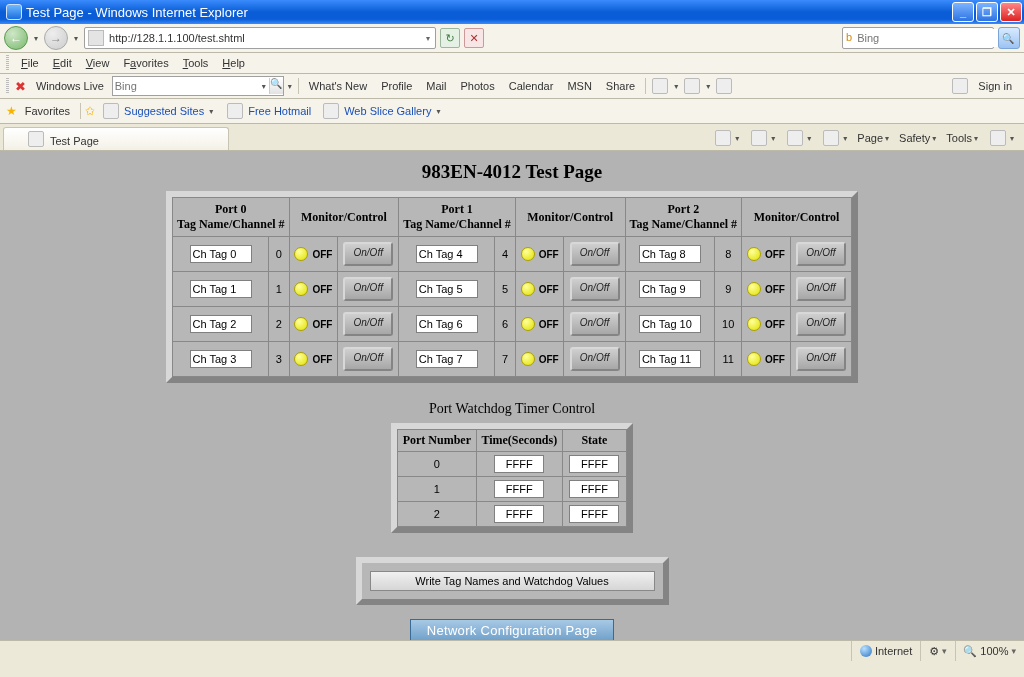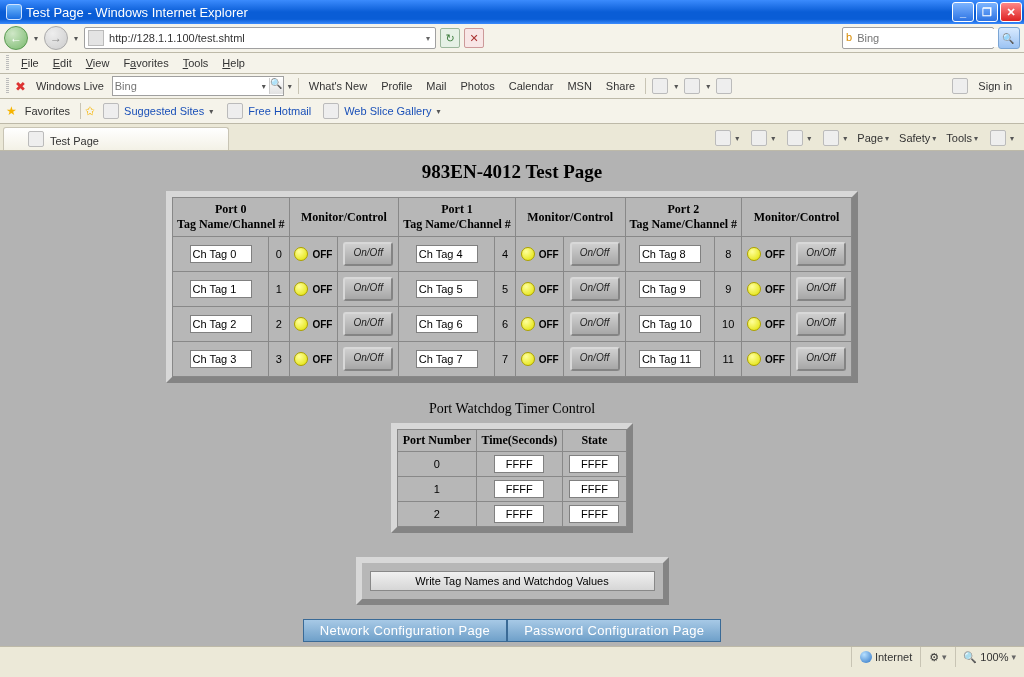--- a/index.html
+++ b/index.html
@@ -60,21 +60,21 @@
 .subtitle{text-align:center;font-family:"Times New Roman",serif;font-size:14px;margin:18px 0 6px 0;color:#000}
 .wdtbl{width:230px}
 .wdtbl th{font-family:"Times New Roman",serif;font-weight:bold;font-size:12px;border:1px solid #888;padding:3px 4px;background:#b7b7b7}
 .wdtbl td{border:1px solid #888;padding:3px 6px;text-align:center}
 .wdin{width:44px;height:14px;border:1px solid #808080;background:#fff;font-size:11px;text-align:center}
 .writebox{width:285px;padding:8px 8px}
 .writebtn{width:100%;height:20px;border:1px solid #888;background:linear-gradient(#f0f0f0,#d6d6d6);font-size:11px}
 .navlinks{display:flex;justify-content:center;margin-top:14px}
 .navlink{background:linear-gradient(#a7c9e6,#6fa0c9);border:1px solid #3a6a96;color:#fff;font-family:Arial;font-size:13px;padding:3px 16px;font-weight:normal;letter-spacing:0.3px}
 
-.statusbar{position:absolute;bottom:10px;left:0;right:0;height:20px;background:#ece9d8;border-top:1px solid #bdb9a8;display:flex;align-items:center;font-size:11px;color:#333}
+.statusbar{position:absolute;bottom:16px;left:0;right:0;height:20px;background:#ece9d8;border-top:1px solid #bdb9a8;display:flex;align-items:center;font-size:11px;color:#333}
 .statusbar .cell{padding:0 8px;border-left:1px solid #c8c4b4;height:100%;display:flex;align-items:center;gap:3px}
 .statusbar .spacer{flex:1}
 .globe{width:12px;height:12px;border-radius:50%;background:radial-gradient(circle at 35% 30%,#b7e0ff,#2d73c4);display:inline-block}
 .zoomtri{font-size:9px;color:#666}
 </style>
 </head>
 <body>
 
 <div class="titlebar">
   <span class="ie-icon"></span>
@@ -315,21 +315,20 @@
     </table>
   </div>
 
   <div style="height:16px"></div>
   <div class="panel3d writebox">
     <button class="writebtn">Write Tag Names and Watchdog Values</button>
   </div>
 
   <div class="navlinks">
     <div class="navlink">Network Configuration Page</div>
-    <div class="navlink">Password Configuration Page</div>
   </div>
 </div>
 
 <div class="statusbar">
   <div class="spacer"></div>
   <div class="cell">
     <span class="globe"></span>
     <span>Internet</span>
   </div>
   <div class="cell">

